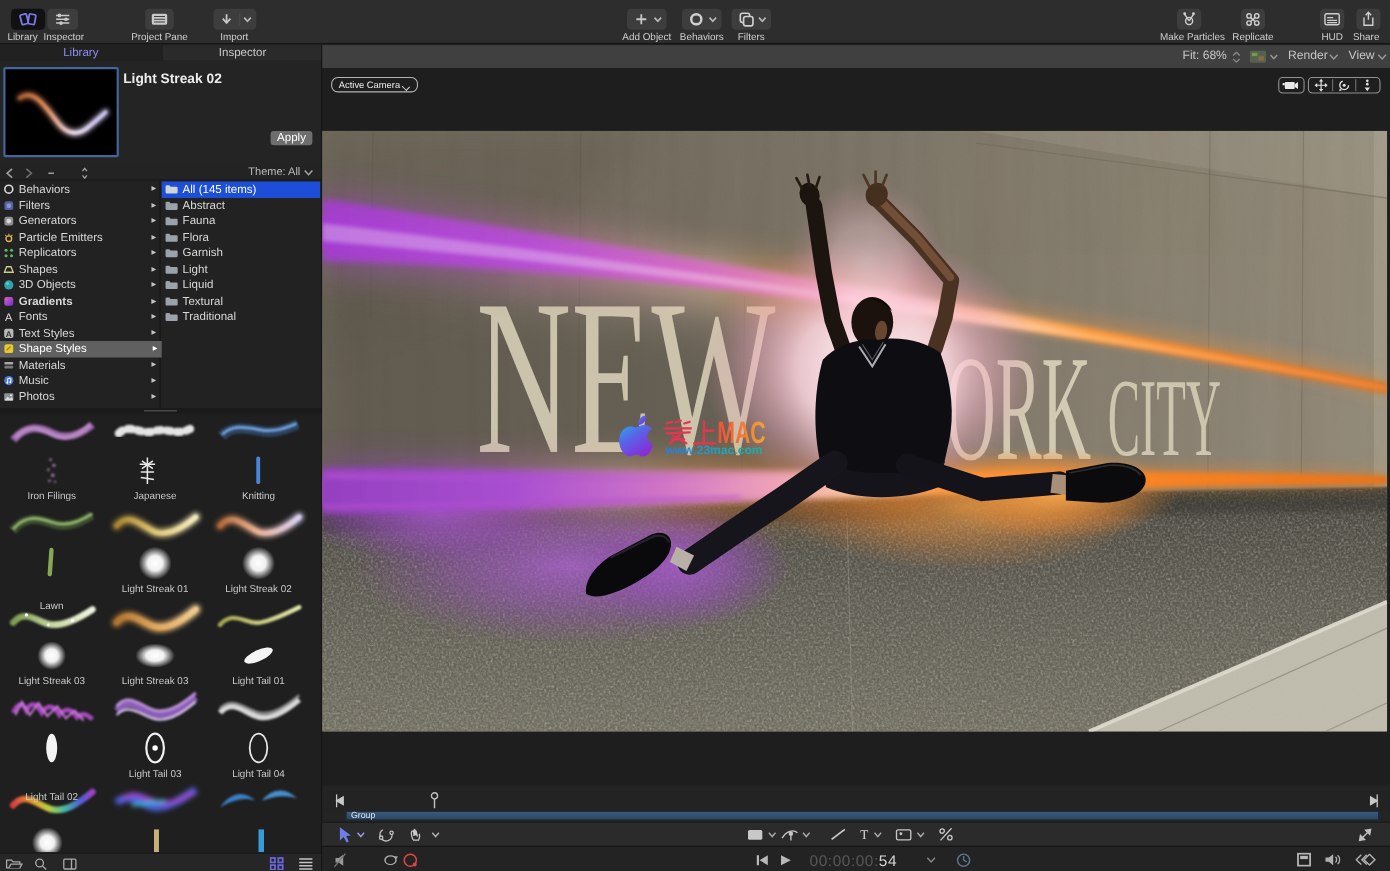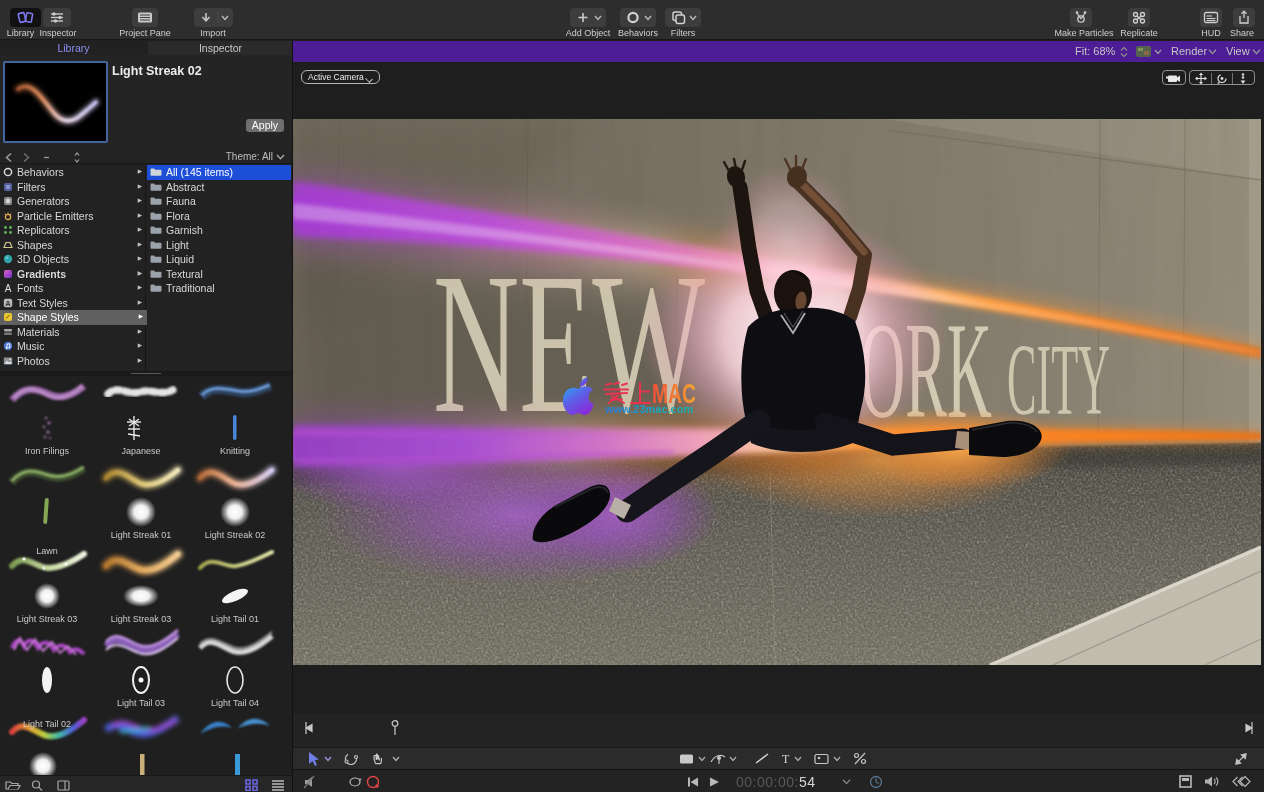--- a/index.html
+++ b/index.html
@@ -29,21 +29,21 @@
 .lrow .ic { position:absolute; left:3px; top:2px; width:10px; height:10px; }
 .rrow { position:absolute; left:0; width:143px; height:14.5px; font-size:10.5px; color:#d8d8d8; white-space:nowrap; }
 .rrow .nm { position:absolute; left:19px; top:1px; }
 #splitter { position:absolute; left:0; top:371px; width:293px; height:5px; background:#1a1a1a; }
 #splitter:after { content:""; position:absolute; left:131px; top:2px; width:30px; height:1px; background:#5a5a5a; }
 #grid { position:absolute; left:0; top:376px; width:293px; height:399px; background:#1f1f1f; overflow:hidden; }
 .glabel { position:absolute; font-size:9px; color:#c9c9c9; text-align:center; width:94px; white-space:nowrap; }
 #panelbottom { position:absolute; left:0; top:775px; width:293px; height:17px; background:#262626; border-top:1px solid #171717; }
 #vsep { position:absolute; left:292px; top:41px; width:1px; height:751px; background:#121212; }
 
-#statusbar { position:absolute; left:293px; top:41px; width:971px; height:21px; background:#4c1d95; font-size:11px; color:#c6c6c6; }
+#statusbar { position:absolute; left:293px; top:41px; width:971px; height:21px; background:#404040; font-size:11px; color:#c6c6c6; }
 #canvas { position:absolute; left:293px; top:62px; width:971px; height:652px; background:#1e1e1e; }
 #activecam { position:absolute; left:8px; top:8px; width:79px; height:14px; border:1px solid #b4b4b4; border-radius:6px; color:#ececec; font-size:8.5px; line-height:13px; }
 #activecam:before { content:"Active Camera"; position:absolute; left:6px; }
 #activecam:after { content:""; position:absolute; right:7px; top:4.5px; width:5px; height:5px; border-right:1.4px solid #d0d0d0; border-bottom:1.4px solid #d0d0d0; transform:rotate(45deg) scale(1,0.8); }
 #photo { position:absolute; left:0px; top:57px; width:968px; height:546px; background:#6e6961; }
 
 #timeline { position:absolute; left:293px; top:714px; width:971px; height:78px; background:#242424; }
 #ruler { position:absolute; left:0; top:0; width:971px; height:23px; background:#232323; }
 #groupbar { position:absolute; left:21px; top:23px; width:940px; height:9px; background:linear-gradient(#3c5a7d,#2c4660); border:1px solid #1c2c40; border-radius:1px; }
 #groupbar span { position:absolute; left:4px; top:-1px; font-size:8px; color:#dce8f4; }
@@ -876,20 +876,23 @@
         <path d="M 1,0 L 1,12 M 1,6 L 7,2.5 L 7,9.5 Z" stroke="#c8c8c8" stroke-width="1.2" fill="#c8c8c8"></path>
       </svg>
     <svg class="abs" style="left:98px;top:6px;" width="8" height="15" viewBox="0 0 8 15">
         <circle cx="4" cy="3.5" r="2.8" fill="none" stroke="#c0c0c0" stroke-width="1.3"></circle>
         <line x1="4" y1="6.3" x2="4" y2="15" stroke="#c0c0c0" stroke-width="1.3"></line>
       </svg>
     <svg class="abs" style="left:950px;top:8px;" width="10" height="12" viewBox="0 0 10 12">
         <path d="M 9,0 L 9,12 M 9,6 L 3,2.5 L 3,9.5 Z" stroke="#c8c8c8" stroke-width="1.2" fill="#c8c8c8"></path>
       </svg>
   </div>
+  <div id="groupbar">
+      <span>Group</span>
+    </div>
   <div id="tltools">
     <svg class="abs" style="left:12px;top:3px;" width="100" height="16" viewBox="0 0 100 16">
       <path d="M 4,1 L 4,13 L 7.5,10 L 10,15 L 12,14 L 9.8,9 L 14,8.5 Z" fill="#6e7ee8"></path>
       <path d="M 20,6 L 23,9.5 L 26,6" stroke="#9a9ae0" stroke-width="1.3" fill="none"></path>
       <g transform="translate(46,8)" fill="none" stroke="#c0c0c0" stroke-width="1.2">
           <circle cx="0" cy="0" r="5.5" transform="rotate(-20)" stroke-dasharray="24 11"></circle>
           <circle cx="-4.5" cy="2.5" r="1.5" fill="#2b2b2b"></circle>
           <circle cx="5" cy="-2" r="1.5" fill="#2b2b2b"></circle>
         </g>
       <g transform="translate(74,8)" stroke="#c8c8c8" stroke-width="1.2" fill="none">

